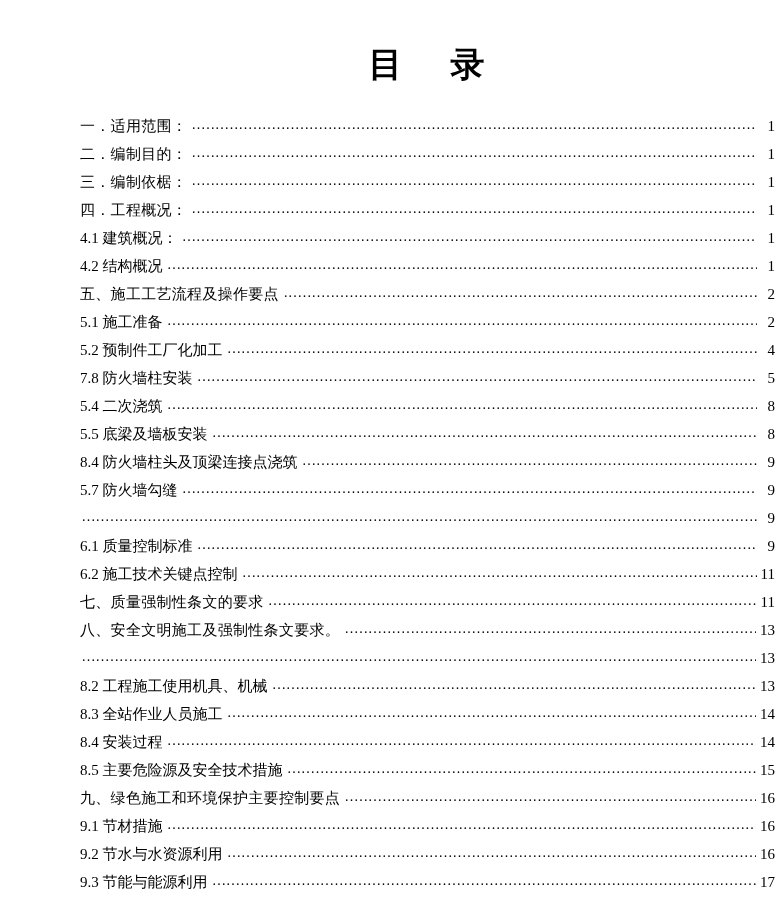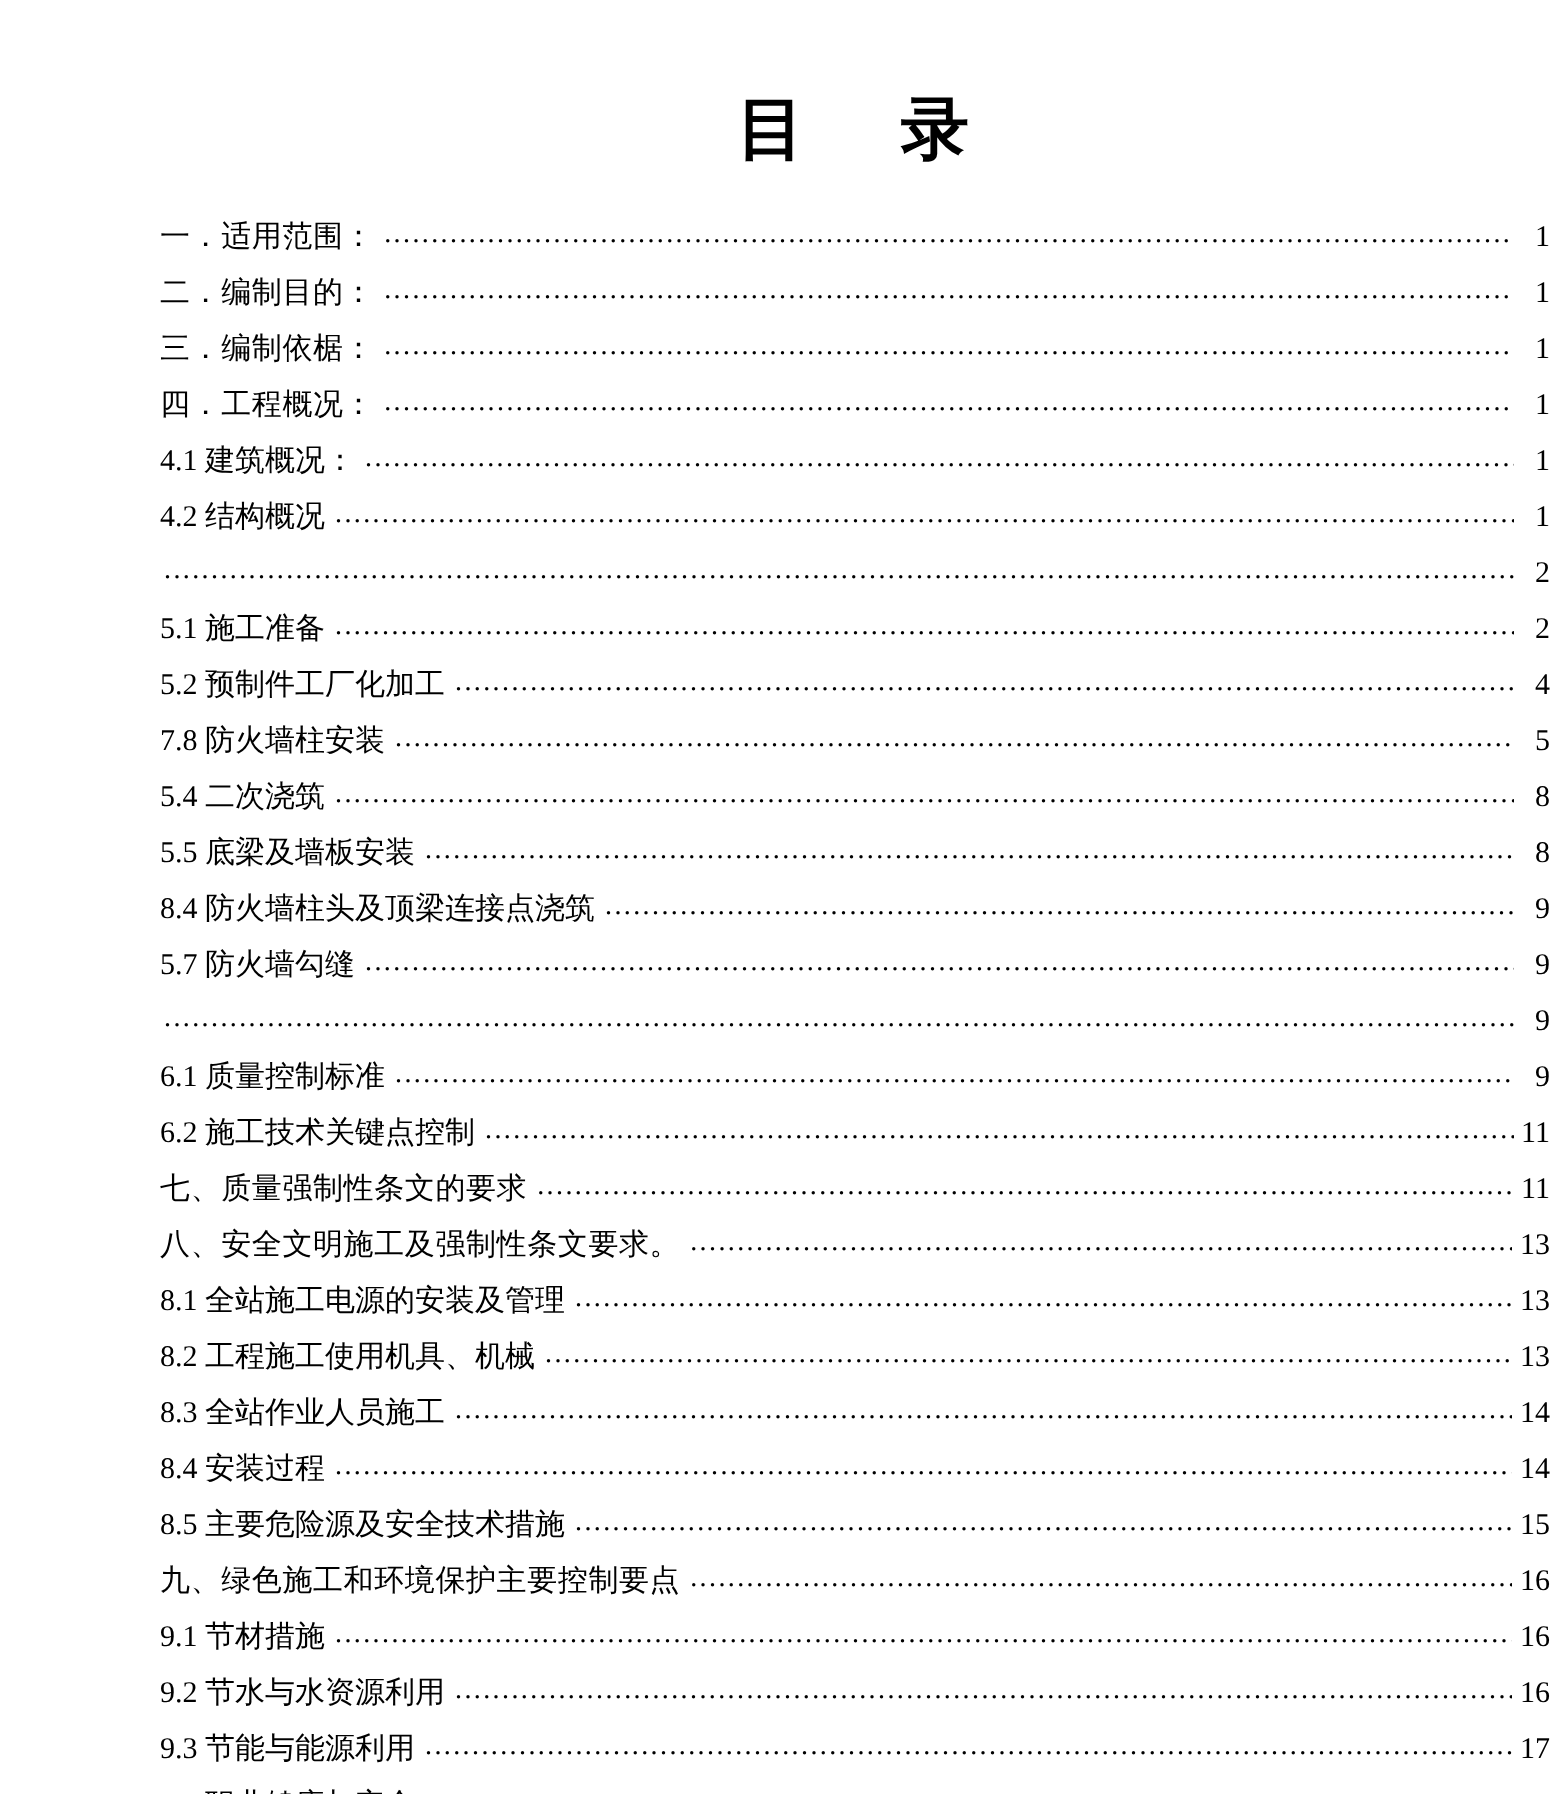--- a/index.html
+++ b/index.html
@@ -36,21 +36,21 @@
     display: inline-block;
     width: 46px;
   }
   .toc {
     margin: 0;
     padding: 18px 42px 0 42px;
     list-style: none;
   }
   .toc-entry {
     display: flex;
-    align-items: flex-start;
+    align-items: center;
     font-size: 15px;
     line-height: 1.0;
     height: 28px;
     white-space: nowrap;
     color: #000;
   }
   .toc-entry .label {
     flex: 0 0 auto;
     padding-right: 3px;
   }
@@ -115,20 +115,21 @@
         <span class="label">4.1 建筑概况：</span>
         <span class="dots"></span>
         <span class="page-no">1</span>
       </li>
       <li class="toc-entry lvl2">
         <span class="label">4.2 结构概况</span>
         <span class="dots"></span>
         <span class="page-no">1</span>
       </li>
       <li class="toc-entry lvl1">
+        <span class="label">五、施工工艺流程及操作要点</span>
         <span class="dots"></span>
         <span class="page-no">2</span>
       </li>
       <li class="toc-entry lvl2">
         <span class="label">5.1 施工准备</span>
         <span class="dots"></span>
         <span class="page-no">2</span>
       </li>
       <li class="toc-entry lvl2">
         <span class="label">5.2 预制件工厂化加工</span>
@@ -178,21 +179,20 @@
         <span class="label">七、质量强制性条文的要求</span>
         <span class="dots"></span>
         <span class="page-no">11</span>
       </li>
       <li class="toc-entry lvl1">
         <span class="label">八、安全文明施工及强制性条文要求。</span>
         <span class="dots"></span>
         <span class="page-no">13</span>
       </li>
       <li class="toc-entry lvl2">
-        <span class="label">8.1 全站施工电源的安装及管理</span>
         <span class="dots"></span>
         <span class="page-no">13</span>
       </li>
       <li class="toc-entry lvl2">
         <span class="label">8.2 工程施工使用机具、机械</span>
         <span class="dots"></span>
         <span class="page-no">13</span>
       </li>
       <li class="toc-entry lvl2">
         <span class="label">8.3 全站作业人员施工</span>

